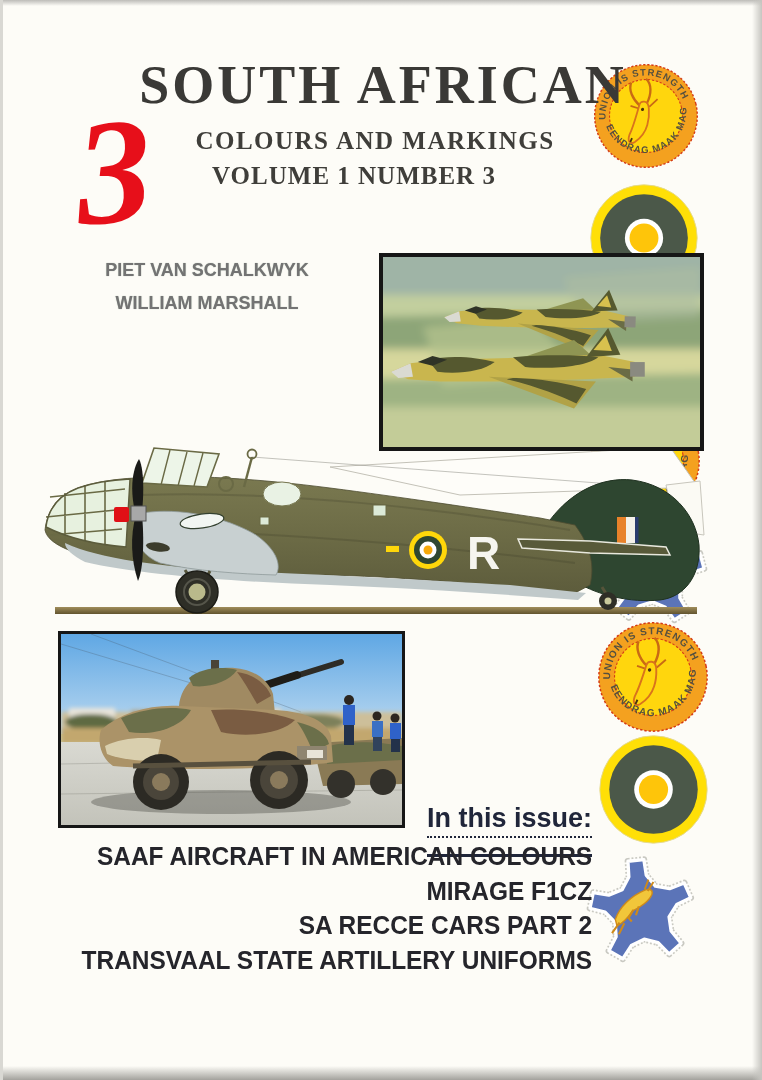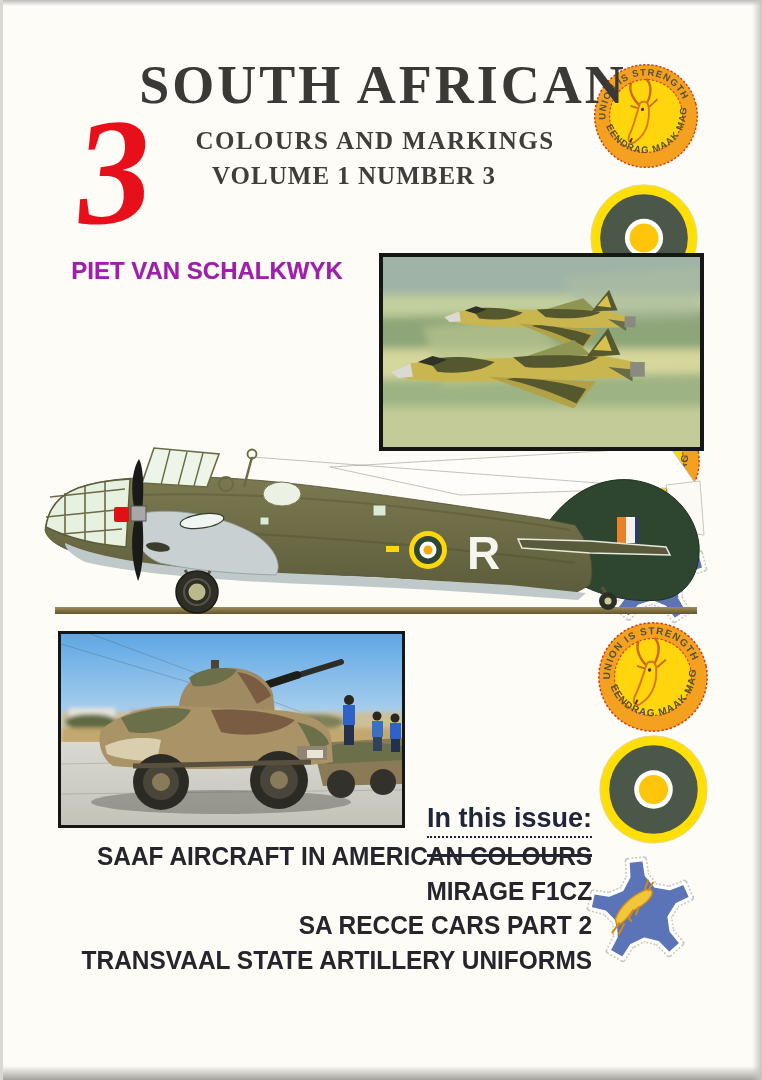--- a/index.html
+++ b/index.html
@@ -18,21 +18,21 @@
   .title-sub{left:0;top:127px;width:762px;text-align:center;z-index:6;
     font-family:"Liberation Serif",serif;font-weight:bold;font-size:25px;
     letter-spacing:1.5px;color:#3f3e3a;transform:translateX(-6px);}
   .title-vol{left:0;top:162px;width:762px;text-align:center;z-index:6;
     font-family:"Liberation Serif",serif;font-weight:bold;font-size:25px;
     letter-spacing:1px;color:#3f3e3a;transform:translateX(-27px);}
   .big-three{left:76px;top:96px;z-index:6;font-family:"Liberation Serif",serif;
     font-style:italic;font-weight:bold;font-size:150px;line-height:1;color:#e70f1a;
     transform:rotate(-4deg);}
   .authors{left:0;top:254px;width:414px;z-index:6;text-align:center;
-    font-weight:bold;font-size:24px;line-height:33px;color:#a21caf;
+    font-weight:bold;font-size:18px;line-height:33px;color:#737373;
     text-shadow:0 0 1px rgba(20,60,35,.4);}
   
   .emblem{z-index:1;}
   .emblem svg{display:block;}
   
   .photo{border:4px solid #161616;background:#cbd3ae;z-index:3;}
   .photo svg{display:block;}
   .photo2{border:3px solid #161616;z-index:3;}
   
   .bomber{left:30px;top:435px;z-index:2;}
@@ -377,20 +377,21 @@
   </svg>
 </div>
 
 <div class="abs big-three">3</div>
 <div class="abs title-main">SOUTH AFRICAN</div>
 <div class="abs title-sub">COLOURS AND MARKINGS</div>
 <div class="abs title-vol">VOLUME 1 NUMBER 3</div>
 
 <div class="abs authors">
   <div>PIET VAN SCHALKWYK</div>
+  <div>WILLIAM MARSHALL</div>
 </div>
 
 <div class="abs issue-head">In this issue:</div>
 <div class="abs issue-list">
   <div>SAAF AIRCRAFT IN AMERICAN COLOURS</div>
   <div>MIRAGE F1CZ</div>
   <div>SA RECCE  CARS PART 2</div>
   <div>TRANSVAAL STATE ARTILLERY UNIFORMS</div>
 </div>
 

